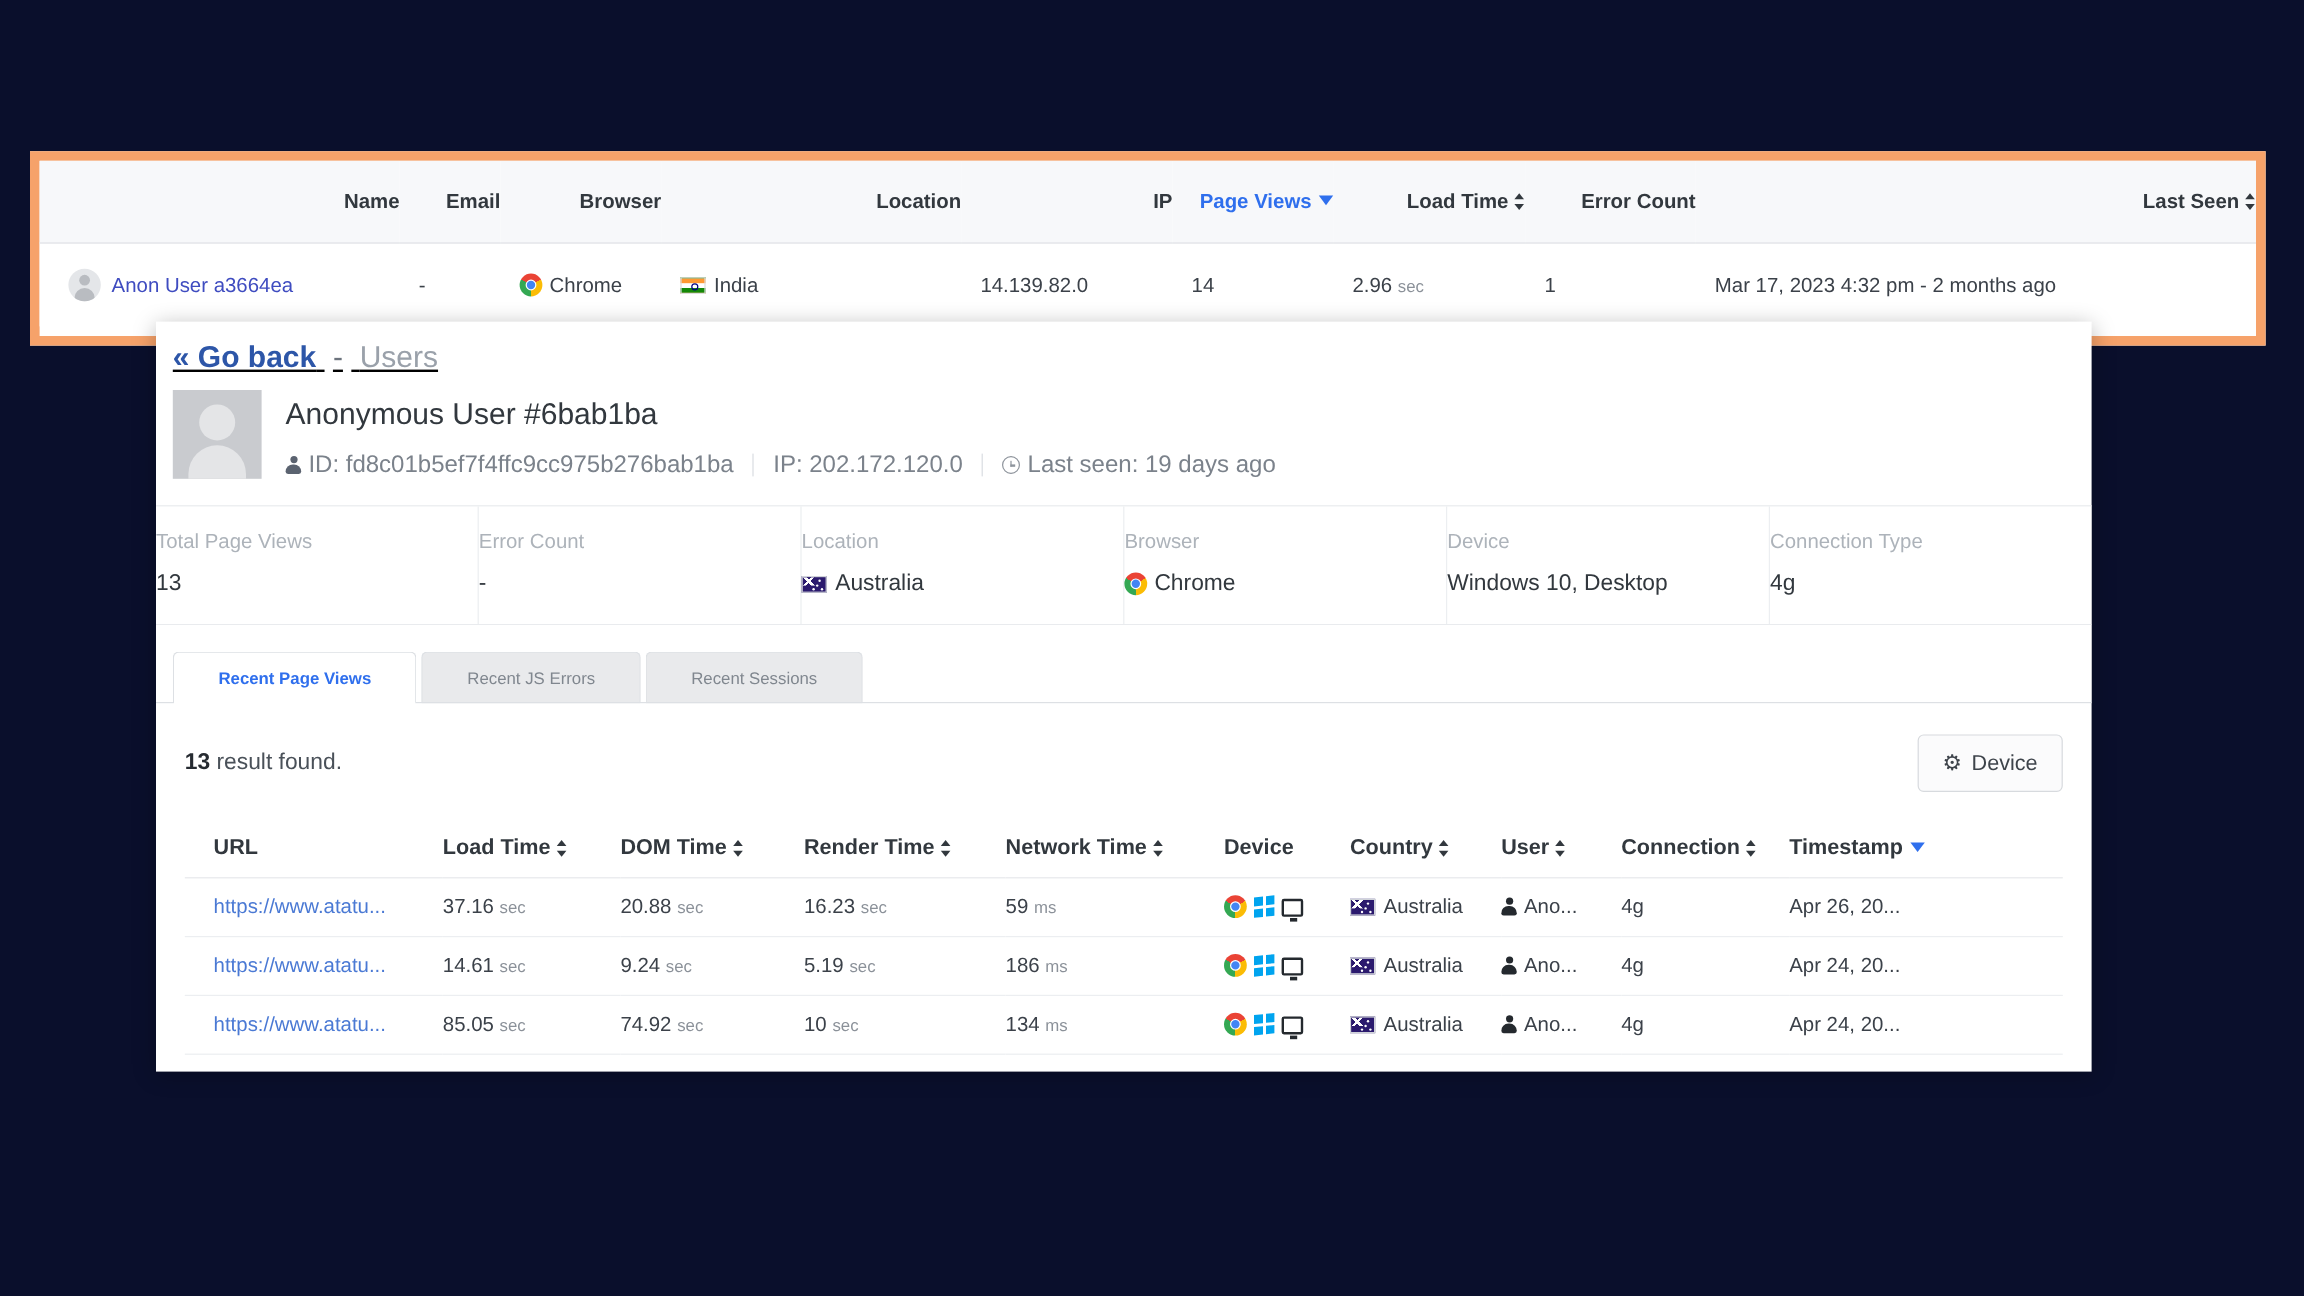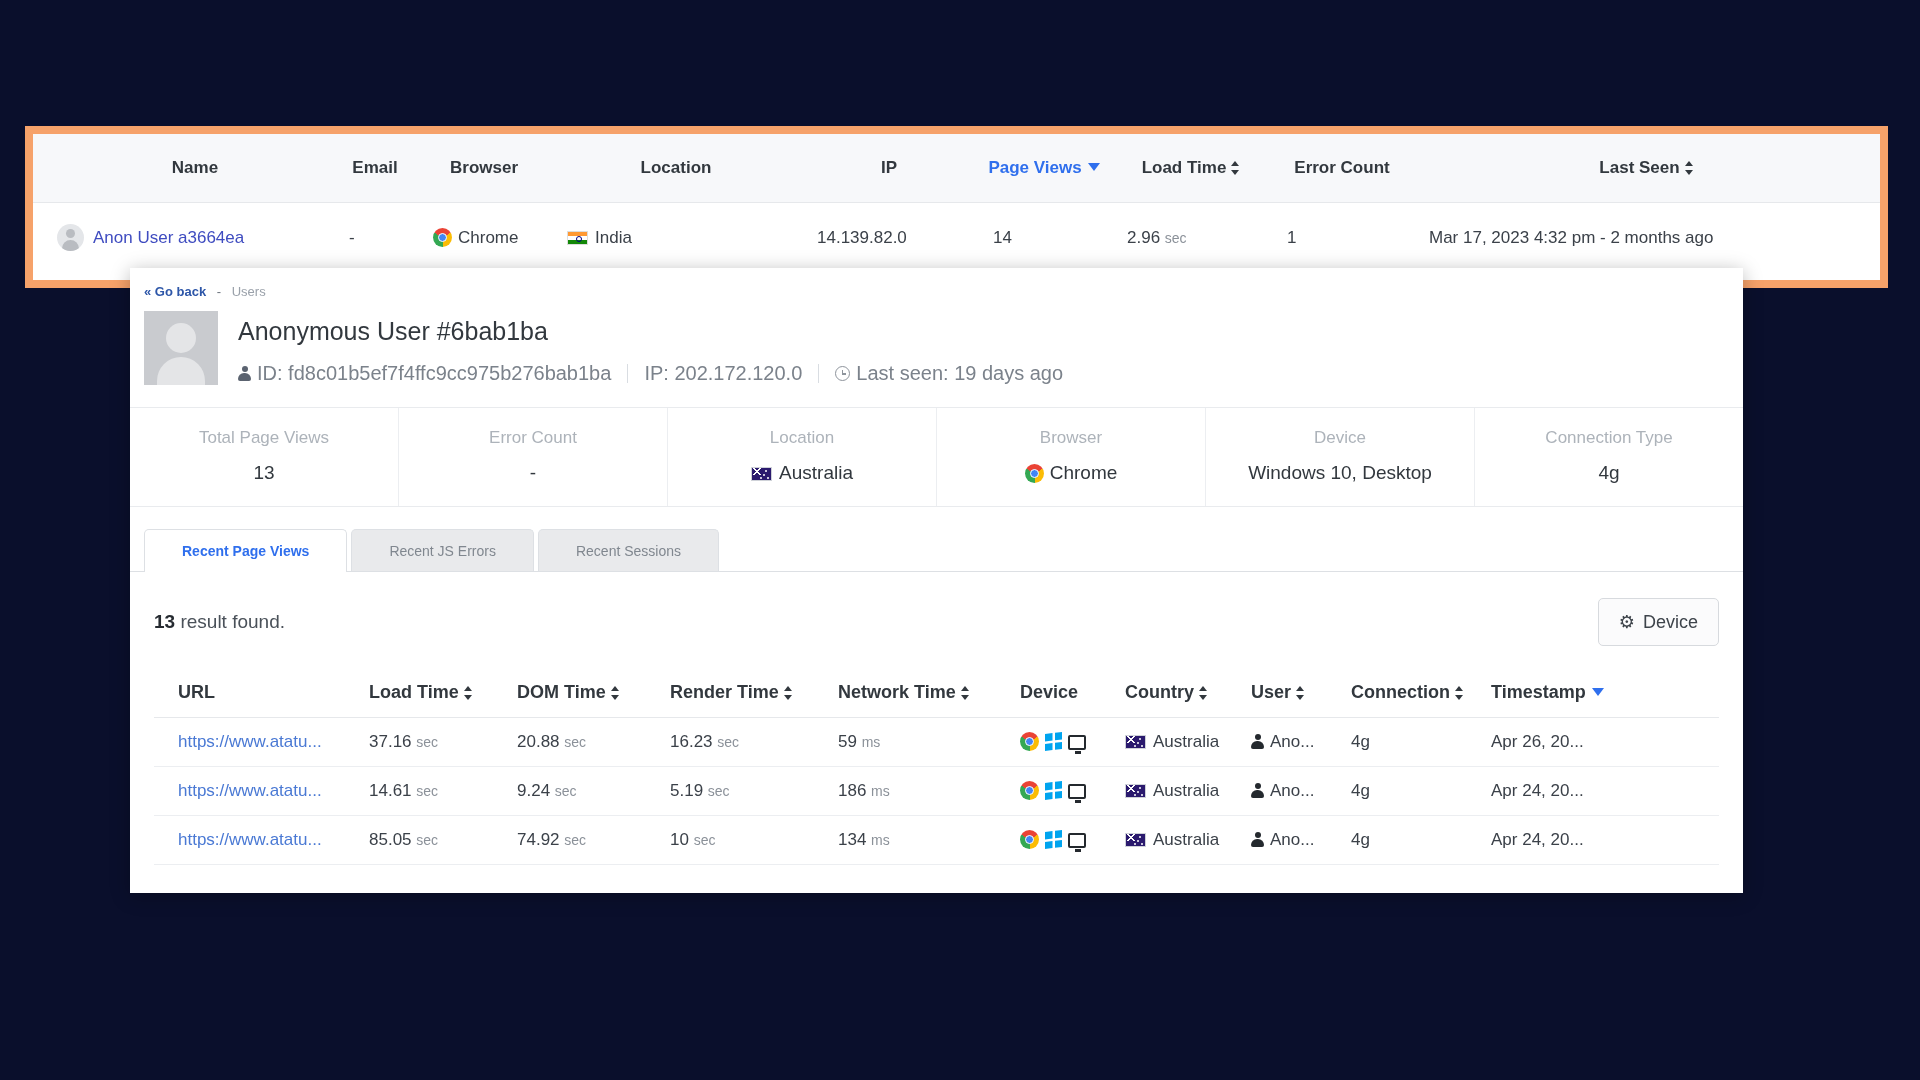--- a/index.html
+++ b/index.html
@@ -18,21 +18,21 @@
     width: 1863px; height: 162px;
     border: 8px solid #f6a26a;
     background: #ffffff;
   }
   #users-table { width: 100%; border-collapse: collapse; table-layout: fixed; }
   #users-table thead th {
     background: #f7f8fa;
     color: #32383e;
     font-size: 17px;
     font-weight: bold;
-    text-align: center;
+    text-align: right;
     padding: 24px 0 24px 0;
     border-bottom: 1px solid #e6e8eb;
     white-space: nowrap;
   }
   #users-table tbody td {
     font-size: 17px;
     color: #3b4149;
     padding: 21px 16px;
     background: #fff;
     white-space: nowrap;
@@ -177,21 +177,22 @@
   #detail-panel {
     position: absolute;
     left: 130px; top: 268px;
     width: 1613px; height: 625px;
     background: #ffffff;
     box-shadow: 0 3px 18px rgba(0,0,0,0.28);
     overflow: hidden;
   }
   #panel-breadcrumb {
     padding: 16px 0 0 14px;
-    font-size: 13px;
+    font-size: 25px;
+    text-decoration: underline;
   }
   .goback { color: #2d56a8; font-weight: bold; text-decoration: none; }
   .bc-sep { color: #6c737d; margin: 0 7px; }
   .bc-current { color: #9aa1aa; }
 
   #panel-head {
     display: flex; align-items: flex-end;
     padding: 12px 0 0 14px;
   }
   .avatar-lg {
@@ -211,21 +212,20 @@
 
   #stats-strip {
     margin-top: 22px;
     display: flex;
     border-top: 1px solid #e9ebee;
     border-bottom: 1px solid #e9ebee;
     background: #fff;
   }
   .stat-cell {
     flex: 1 1 0;
-    text-align: center;
     padding: 20px 0 22px 0;
     border-right: 1px solid #eceef1;
   }
   .stat-cell:last-child { border-right: none; }
   .stat-label { font-size: 17px; color: #adb3ba; }
   .stat-value { font-size: 19px; color: #32383e; margin-top: 14px; white-space: nowrap; }
 
   #tabs-bar {
     display: flex;
     padding: 22px 14px 0 14px;

